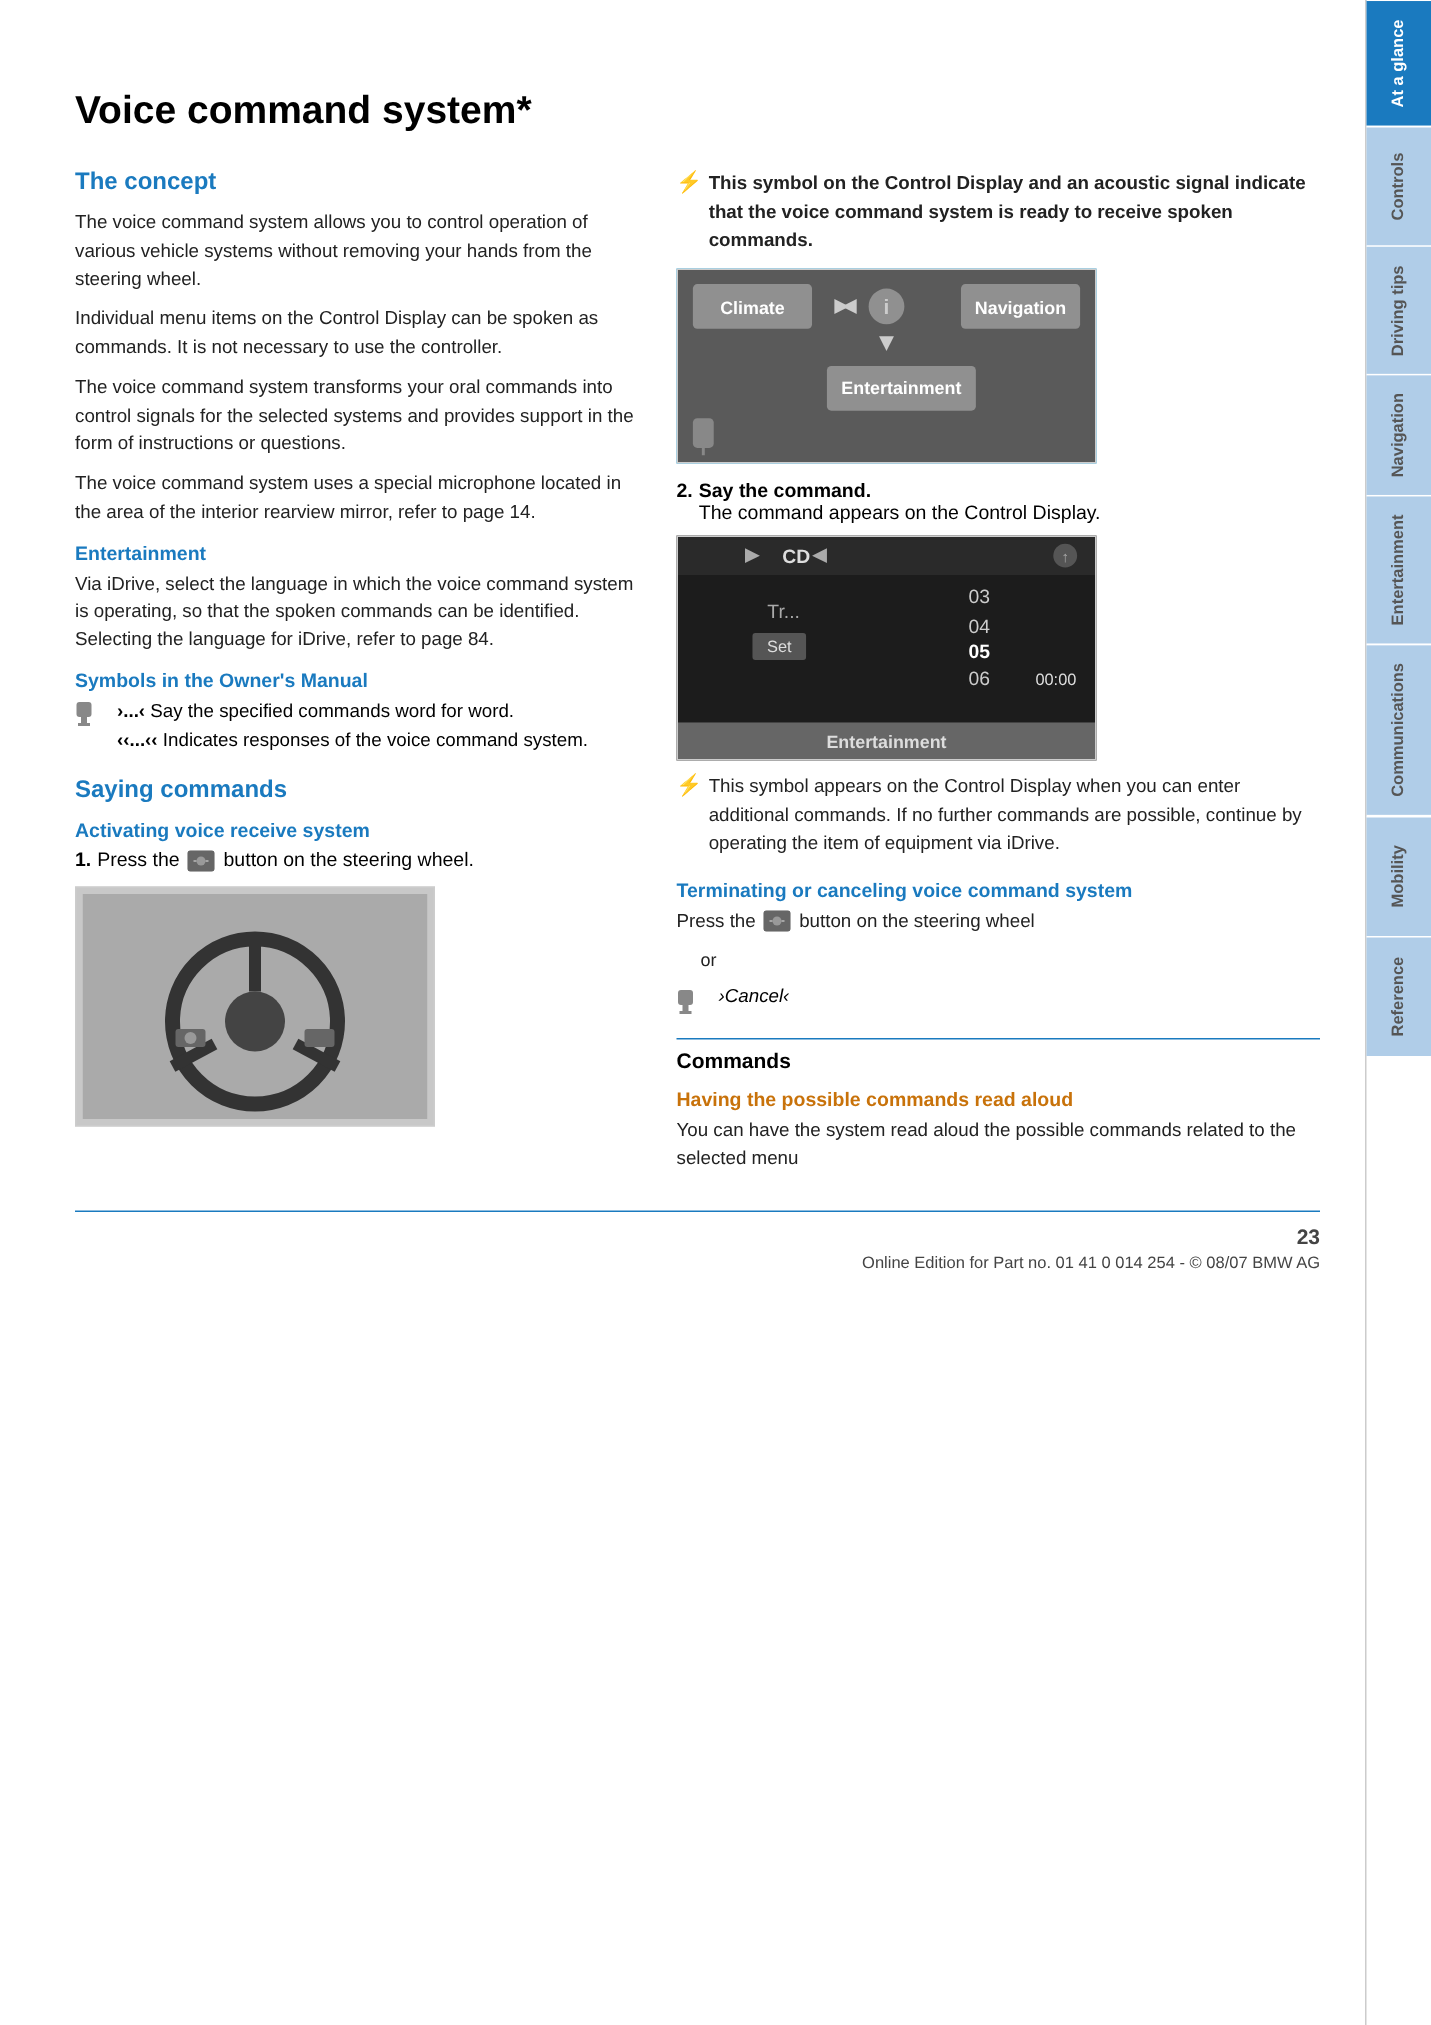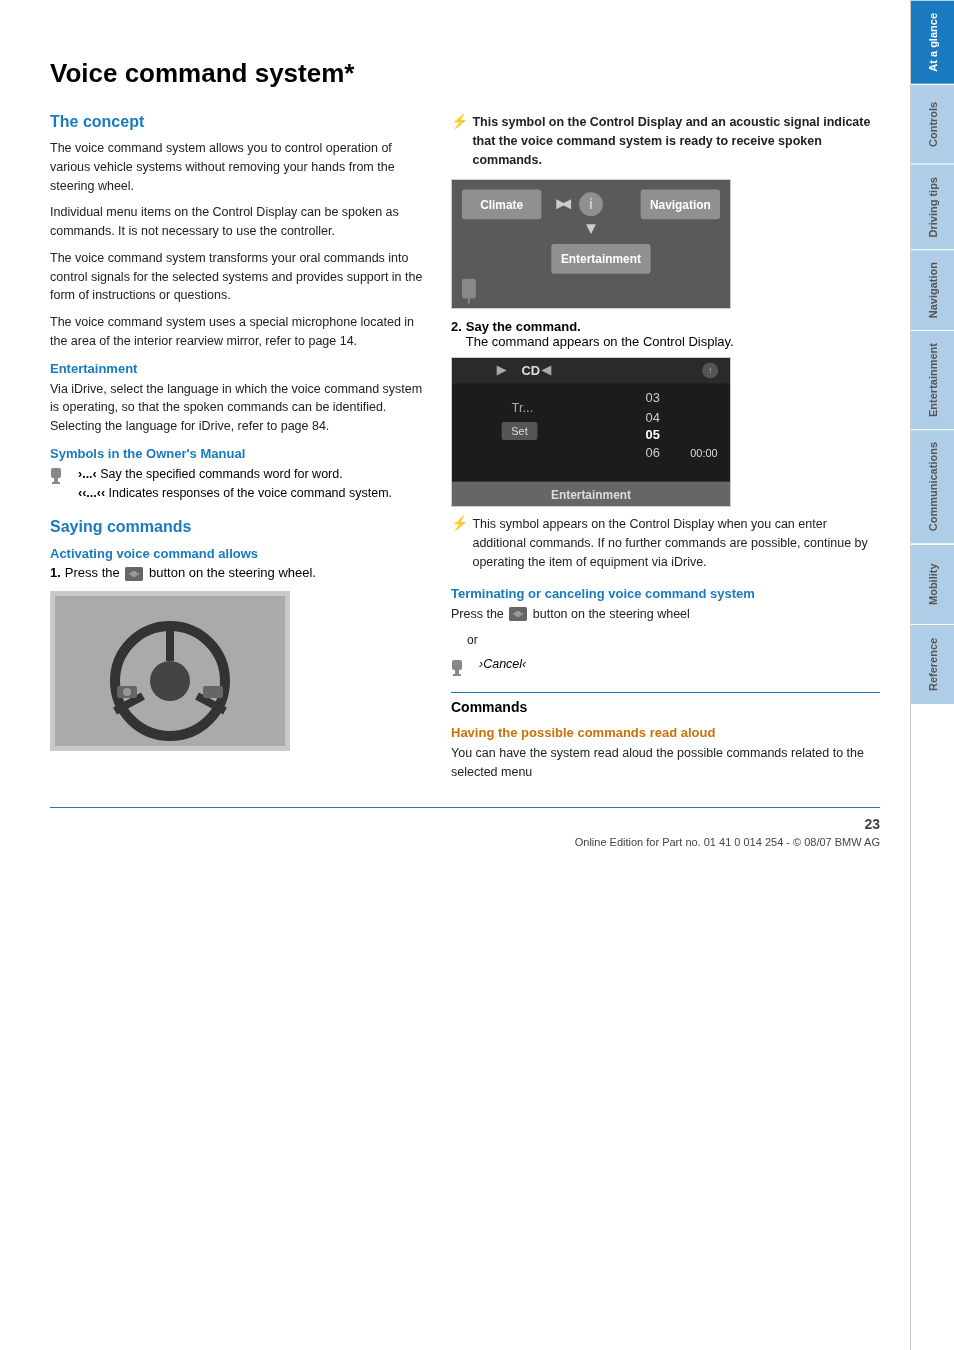--- a/index.html
+++ b/index.html
@@ -272,21 +272,21 @@
             <span class="symbol-text">
               <strong>›...‹</strong> Say the specified commands word for word.<br>
               <strong>‹‹...‹‹</strong> Indicates responses of the voice command system.
             </span>
           </div>
         </div>
 
         <div style="margin-top:16px;">
           <div class="section-heading">Saying commands</div>
 
-          <div class="sub-heading">Activating voice command allows</div>
+          <div class="sub-heading">Activating voice receive system</div>
 
           <div class="step-row">
             <span class="step-number">1.</span>
             <span>
               <span>Press the</span>
               
               <span class="button-icon">
                 <svg width="18" height="14" viewBox="0 0 18 14" style="display:block;">
                   <rect width="18" height="14" rx="2" fill="#666"></rect>
                   <circle cx="9" cy="7" r="3" fill="#999"></circle>

